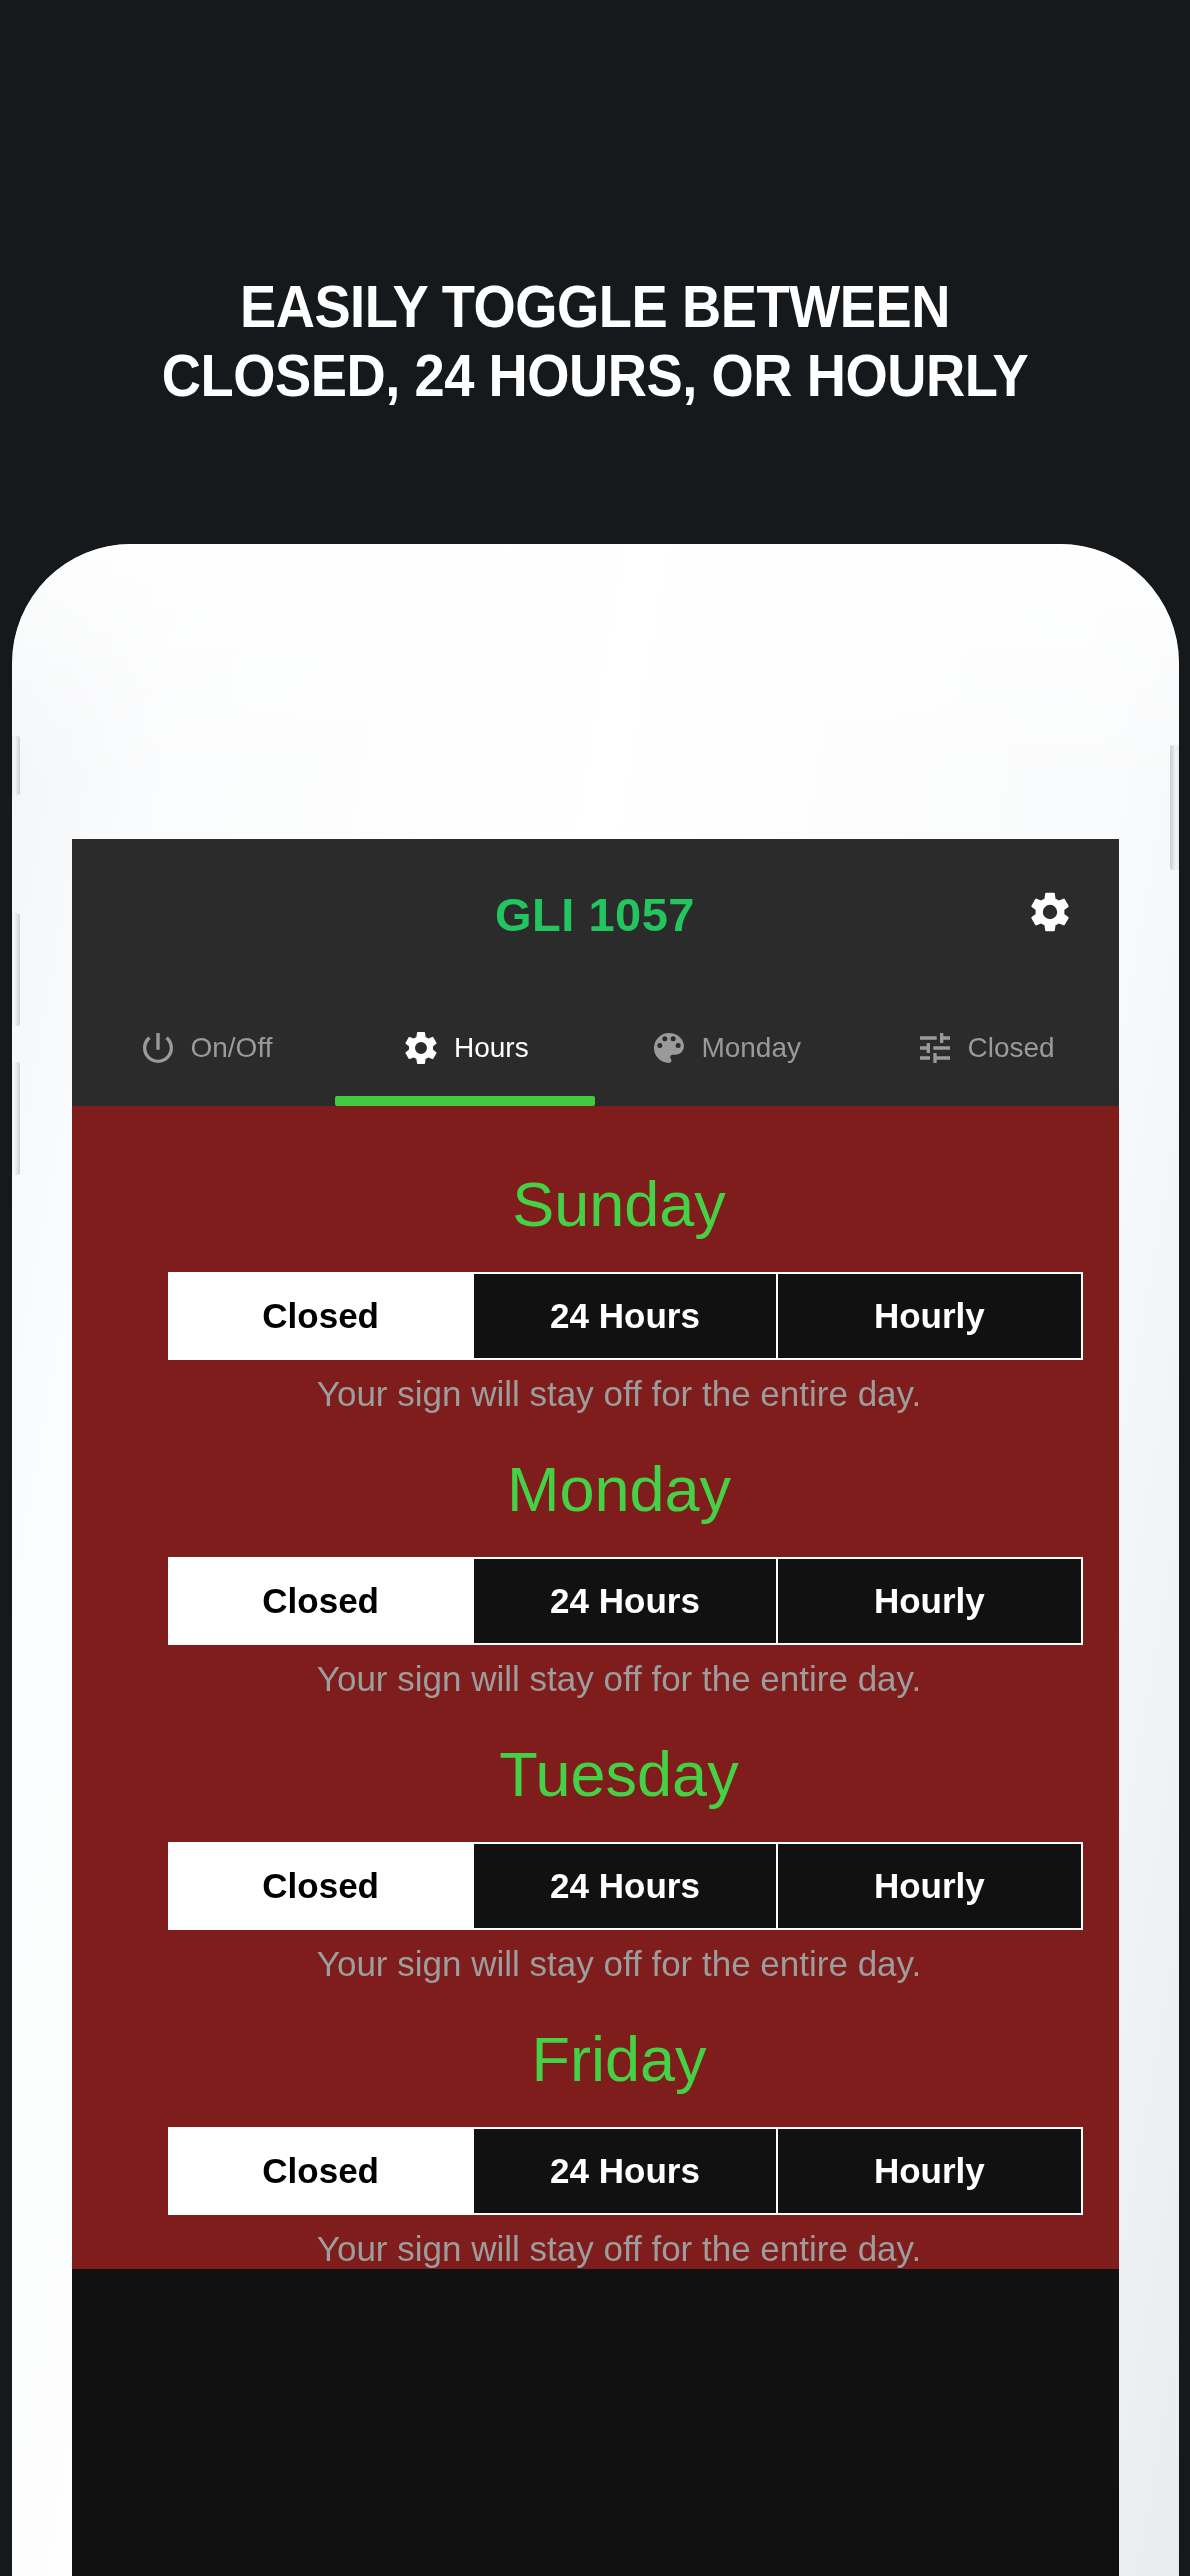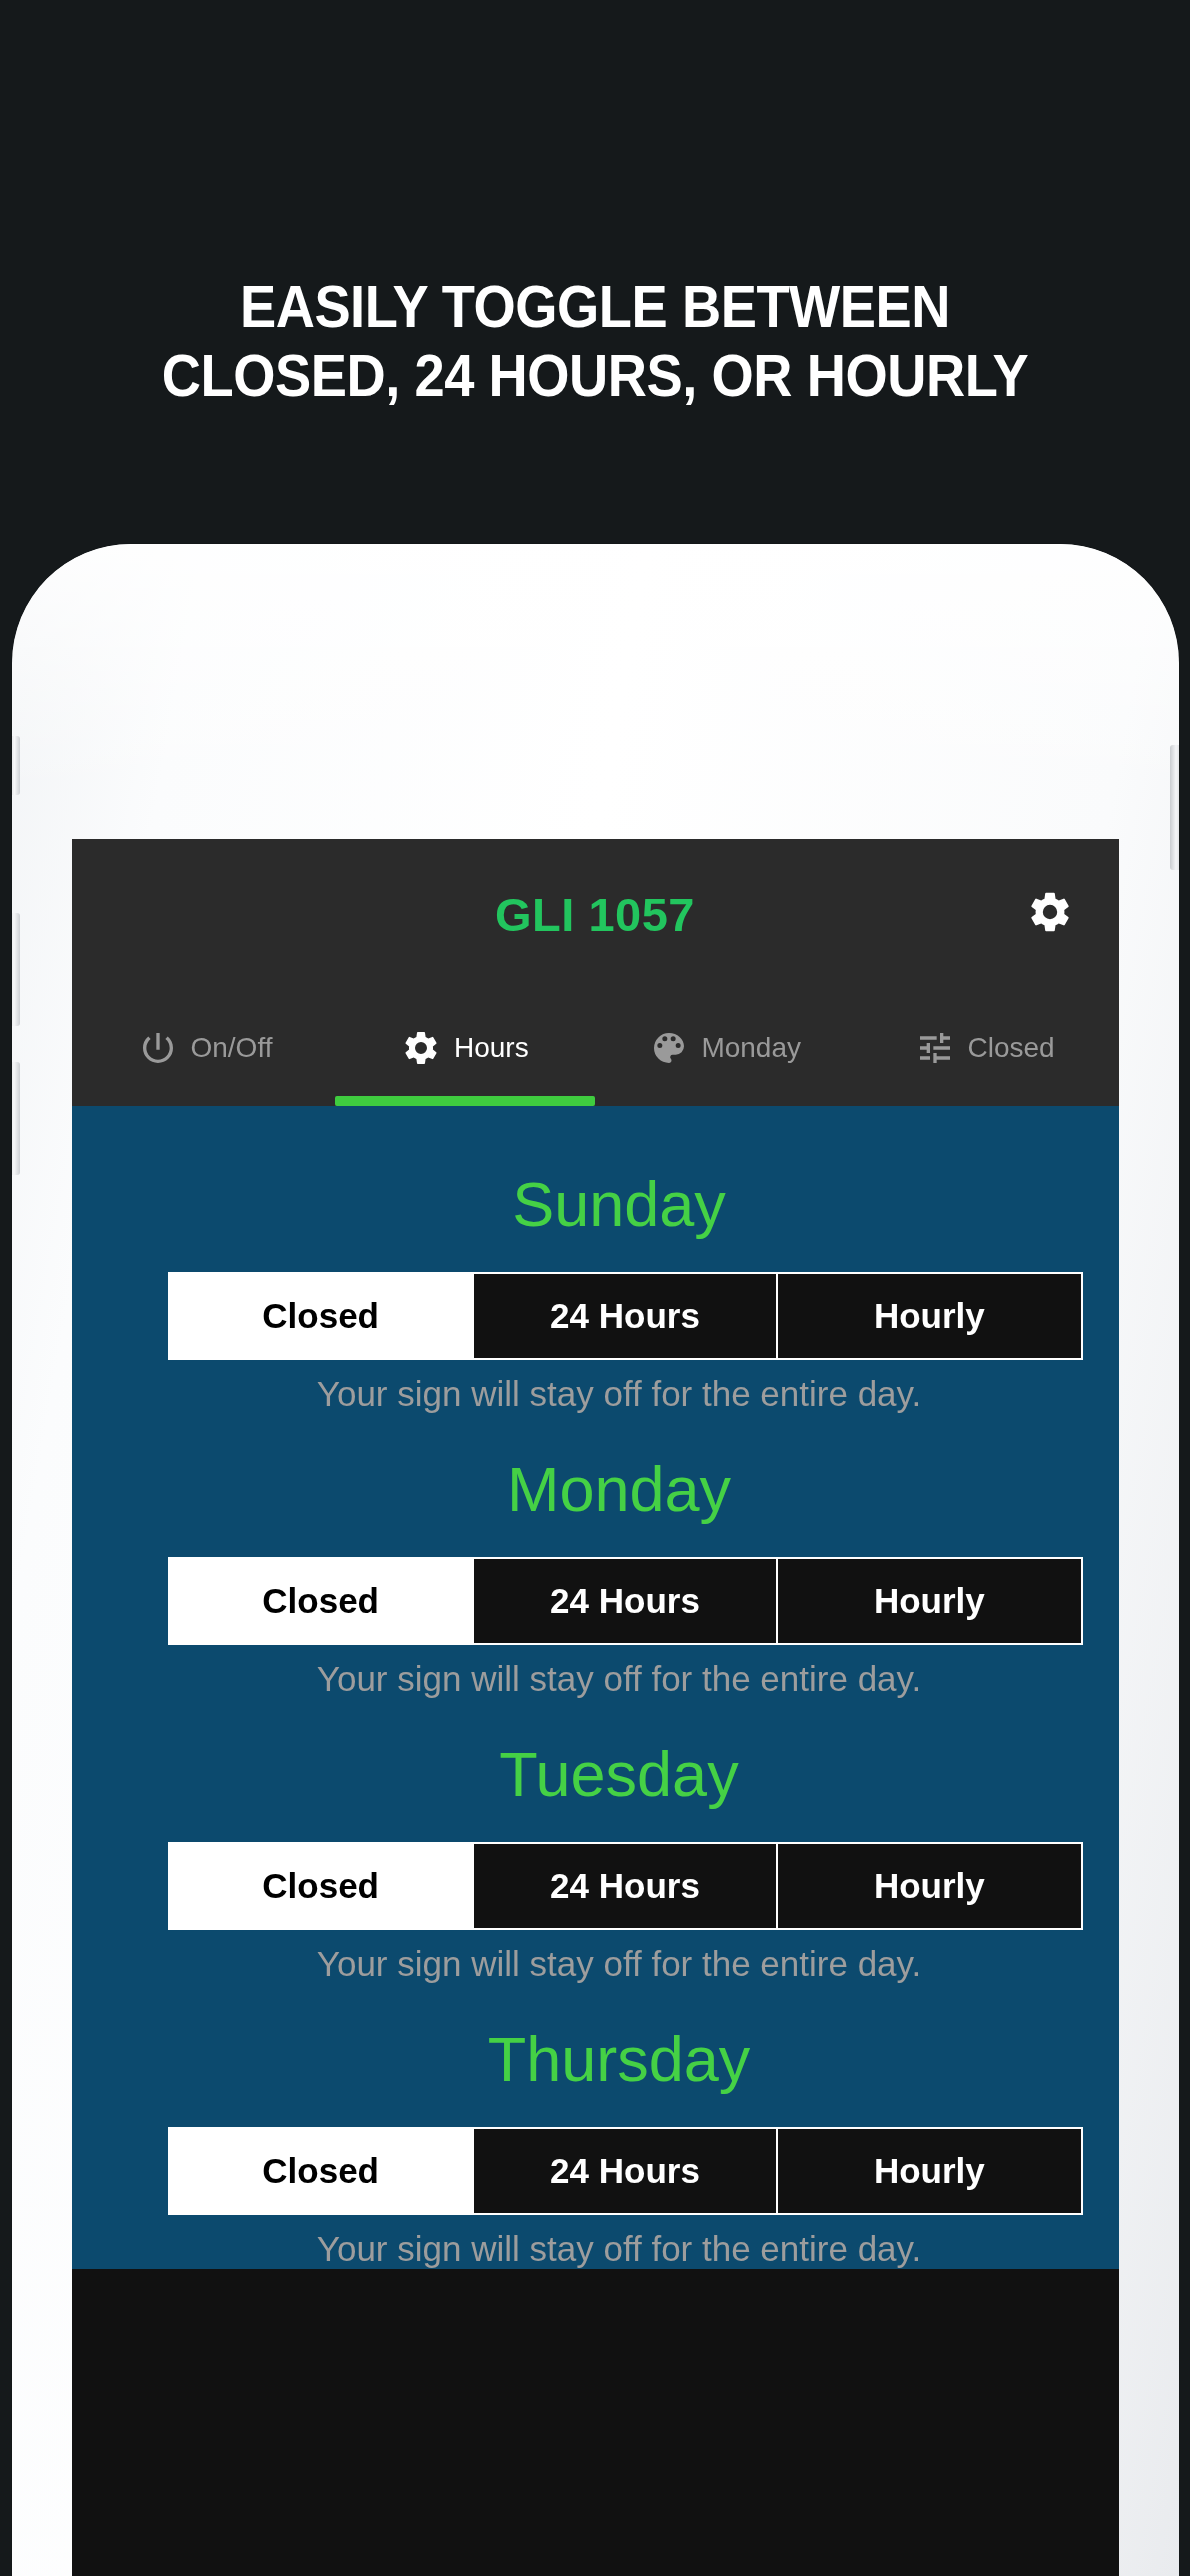--- a/index.html
+++ b/index.html
@@ -92,21 +92,21 @@
   .tab-icon{ display:flex; align-items:center; justify-content:center; }
   .tab-icon svg{ width:40px; height:40px; fill:#9a9a9a; }
   .tab.active .tab-icon svg{ fill:#ffffff; }
   .tab-label{ font-size:28px; font-weight:400; white-space:nowrap; }
   .tab-underline{
     position:absolute; bottom:0; left:0; width:100%; height:10.5px;
     background:#3fcc3f; border-radius:1.9px;
   }
 
   
-  .content{ background:#0c4a6e; padding-top:67px;padding-left:48px; }
+  .content{ background:#7f1d1d; padding-top:67px;padding-left:48px; }
 
   .day-block{ padding:0 42px; margin-bottom:44px; }
   .day-name{
     text-align:center; color:#45d145;
     font-size:63px; font-weight:400; line-height:1.0;
     margin-bottom:36px;
   }
   .seg{
     display:flex; width:100%; height:88px;
     border:2.9px solid #ffffff; background:#111111;margin-left:6px;
@@ -225,21 +225,21 @@
           <div class="day-name">Tuesday</div>
           <div class="seg">
             <div class="seg-btn selected">Closed</div>
             <div class="seg-btn">24 Hours</div>
             <div class="seg-btn">Hourly</div>
           </div>
           <div class="day-hint">Your sign will stay off for the entire day.</div>
         </div>
 
         <div class="day-block">
-          <div class="day-name">Thursday</div>
+          <div class="day-name">Friday</div>
           <div class="seg">
             <div class="seg-btn selected">Closed</div>
             <div class="seg-btn">24 Hours</div>
             <div class="seg-btn">Hourly</div>
           </div>
           <div class="day-hint">Your sign will stay off for the entire day.</div>
         </div>
 
       </div>
     </div>

